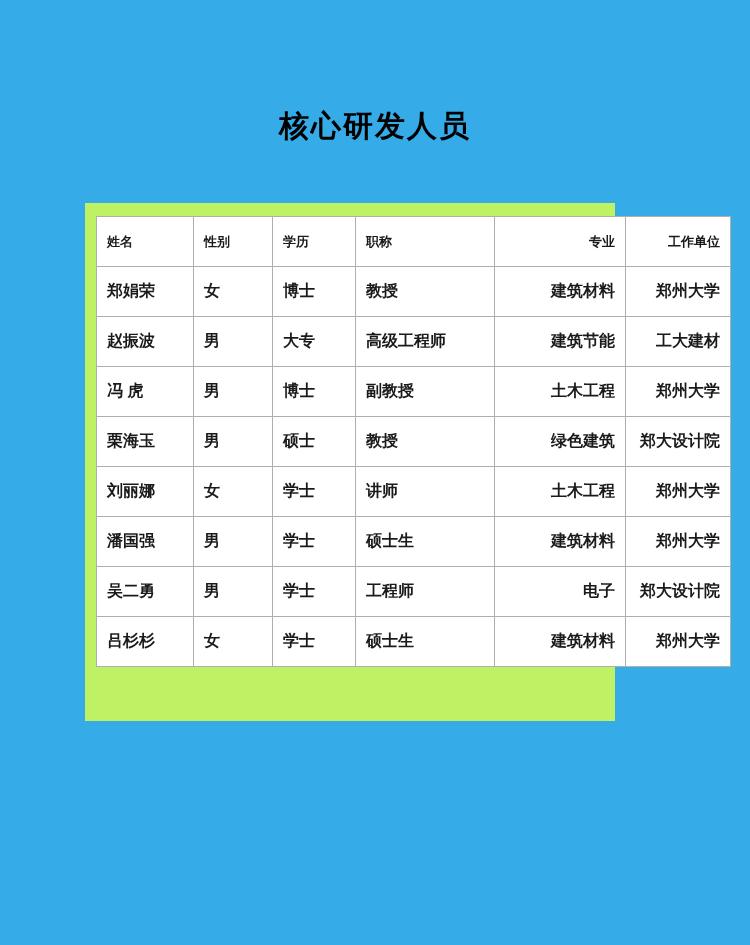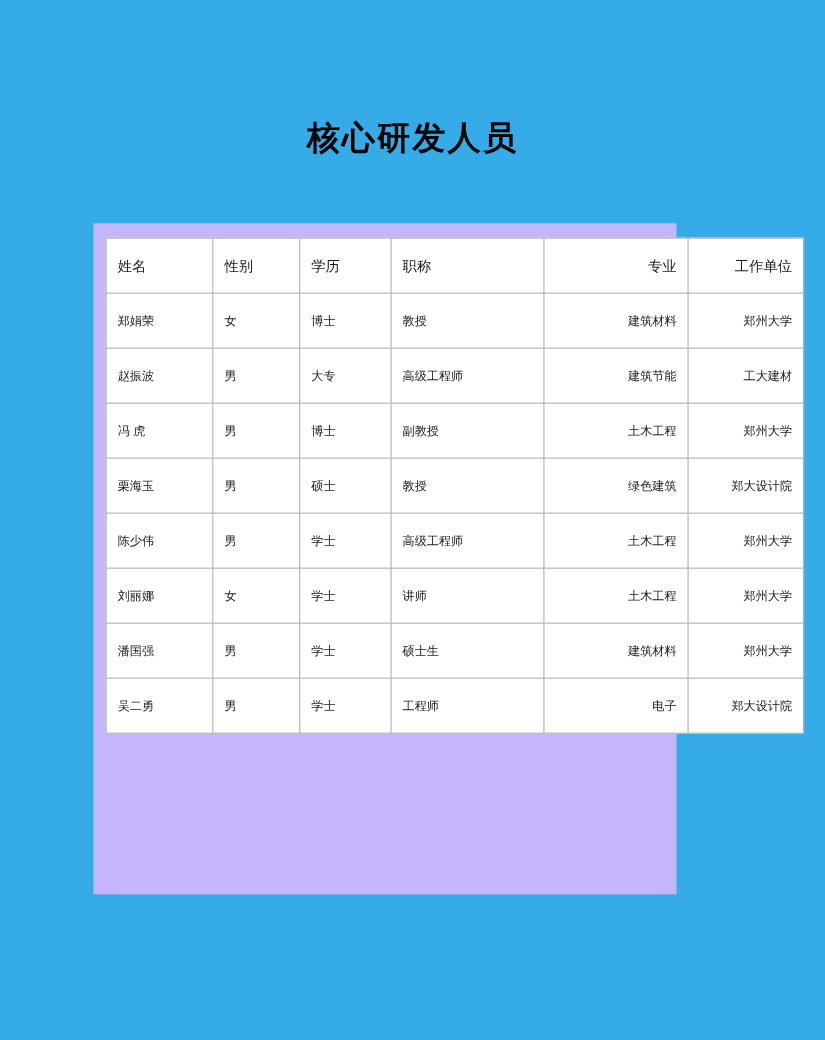--- a/index.html
+++ b/index.html
@@ -28,35 +28,36 @@
     font-size: 30px;
     font-weight: bold;
     letter-spacing: 2px;
     line-height: 36px;
   }
   .table-frame {
     position: absolute;
     top: 203px;
     left: 85px;
     width: 530px;
-    height: 610px;
-    background: #c4b5fd;
+    height: 518px;
+    background: #bef264;
     box-sizing: border-box;
     padding: 13px 11px;
+    font-weight: bold;
   }
   table.data {
     width: 100%;
     border-collapse: collapse;
     background: #FFFFFF;
     table-layout: fixed;
   }
   table.data td {
     border: 1px solid #AFAFAF;
     height: 49px;
-    font-size: 11px;
+    font-size: 16px;
     color: #1a1a1a;
     padding: 0 10px;
     vertical-align: middle;
     white-space: nowrap;
     overflow: hidden;
   }
   table.data td.c-name   { width: 76px; }
   table.data td.c-gender { width: 58px; }
   table.data td.c-edu    { width: 62px; }
   table.data td.c-title  { width: 118px; }
@@ -116,28 +117,20 @@
 
         <tr>
           <td class="c-name">栗海玉</td>
           <td class="c-gender">男</td>
           <td class="c-edu">硕士</td>
           <td class="c-title">教授</td>
           <td class="c-major">绿色建筑</td>
           <td class="c-org">郑大设计院</td>
         </tr>
 
-        <tr>
-          <td class="c-name">陈少伟</td>
-          <td class="c-gender">男</td>
-          <td class="c-edu">学士</td>
-          <td class="c-title">高级工程师</td>
-          <td class="c-major">土木工程</td>
-          <td class="c-org">郑州大学</td>
-        </tr>
 
         <tr>
           <td class="c-name">刘丽娜</td>
           <td class="c-gender">女</td>
           <td class="c-edu">学士</td>
           <td class="c-title">讲师</td>
           <td class="c-major">土木工程</td>
           <td class="c-org">郑州大学</td>
         </tr>
 
@@ -152,17 +145,25 @@
 
         <tr>
           <td class="c-name">吴二勇</td>
           <td class="c-gender">男</td>
           <td class="c-edu">学士</td>
           <td class="c-title">工程师</td>
           <td class="c-major">电子</td>
           <td class="c-org">郑大设计院</td>
         </tr>
 
+        <tr>
+          <td class="c-name">吕杉杉</td>
+          <td class="c-gender">女</td>
+          <td class="c-edu">学士</td>
+          <td class="c-title">硕士生</td>
+          <td class="c-major">建筑材料</td>
+          <td class="c-org">郑州大学</td>
+        </tr>
       </tbody>
     </table>
   </div>
 
 </div>
 
 </body></html>

